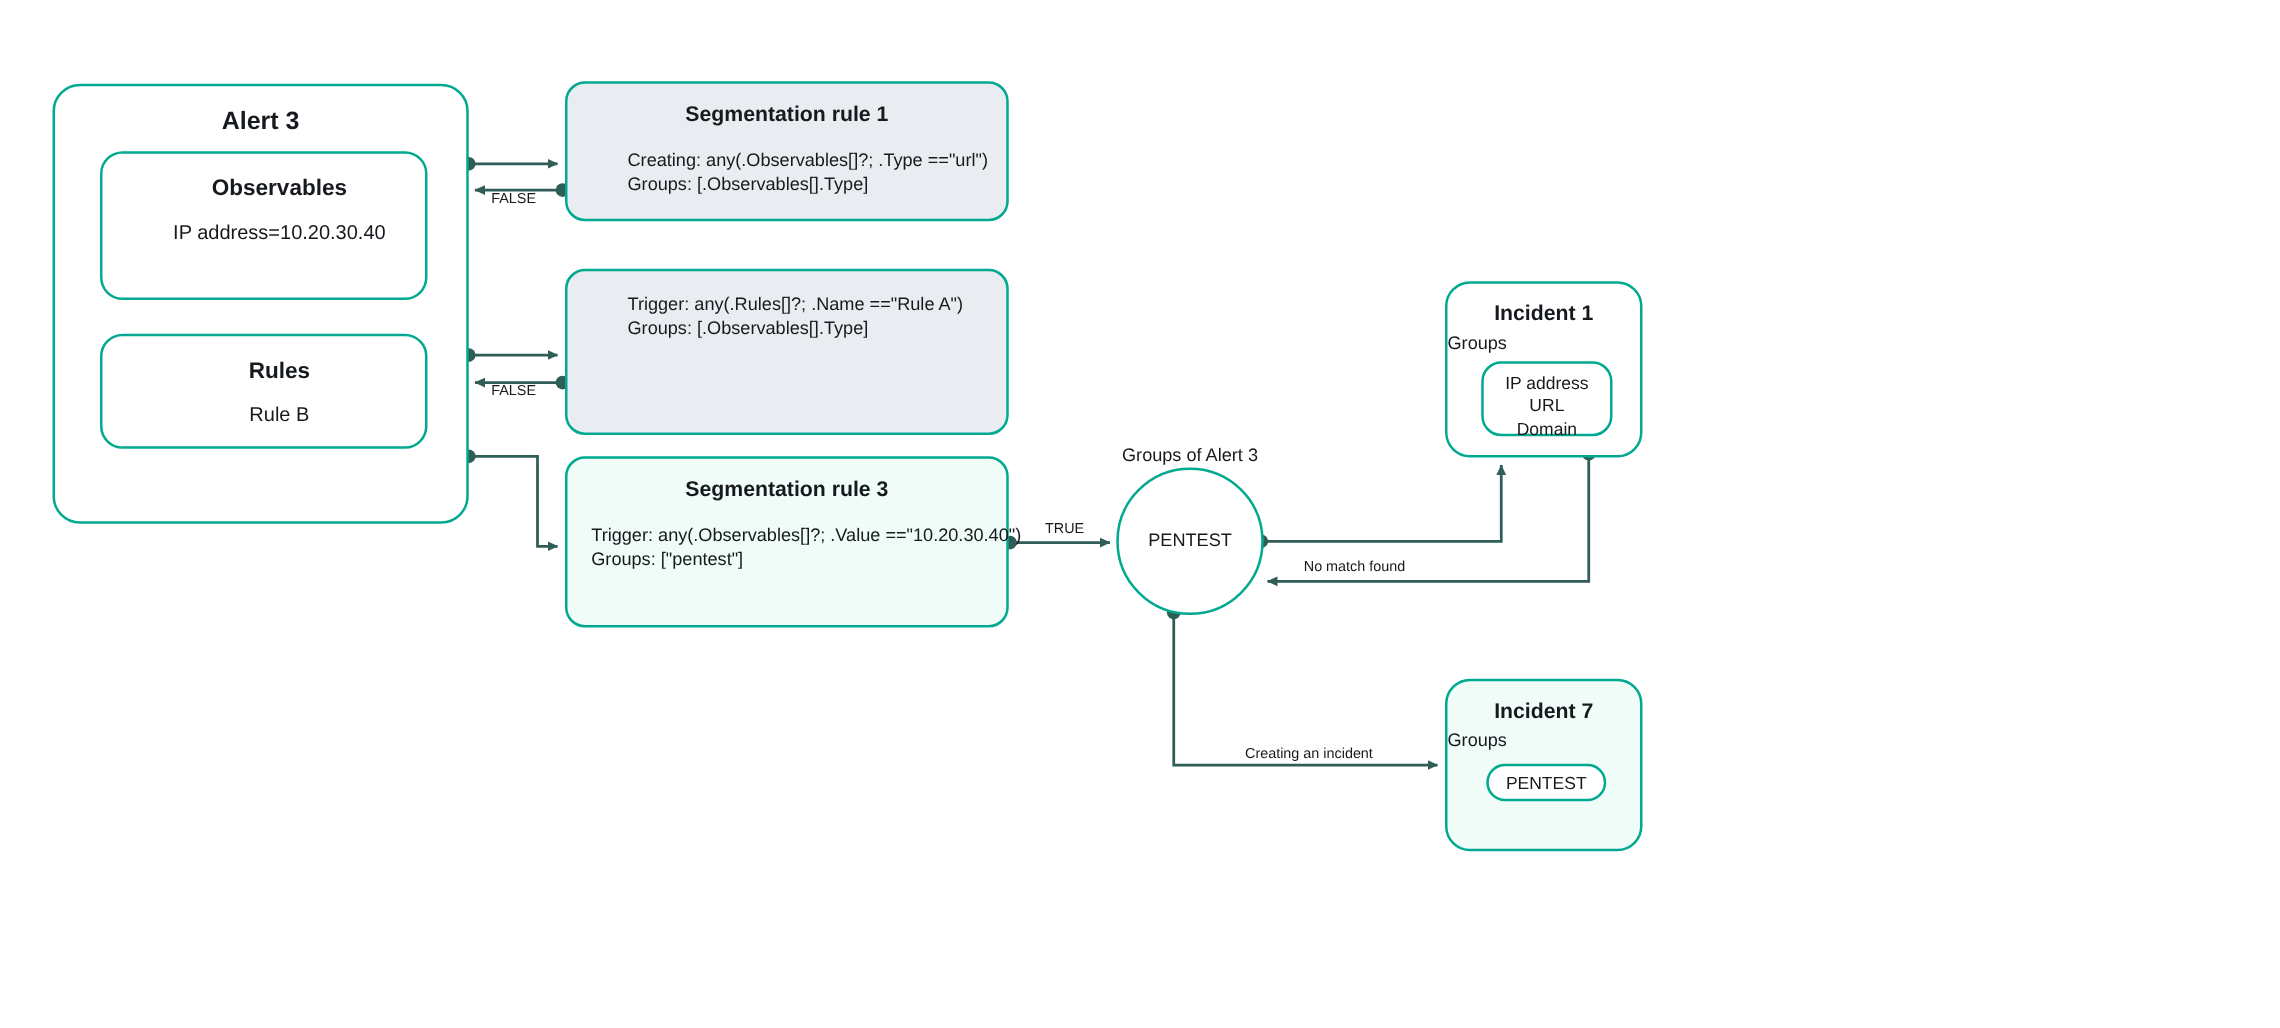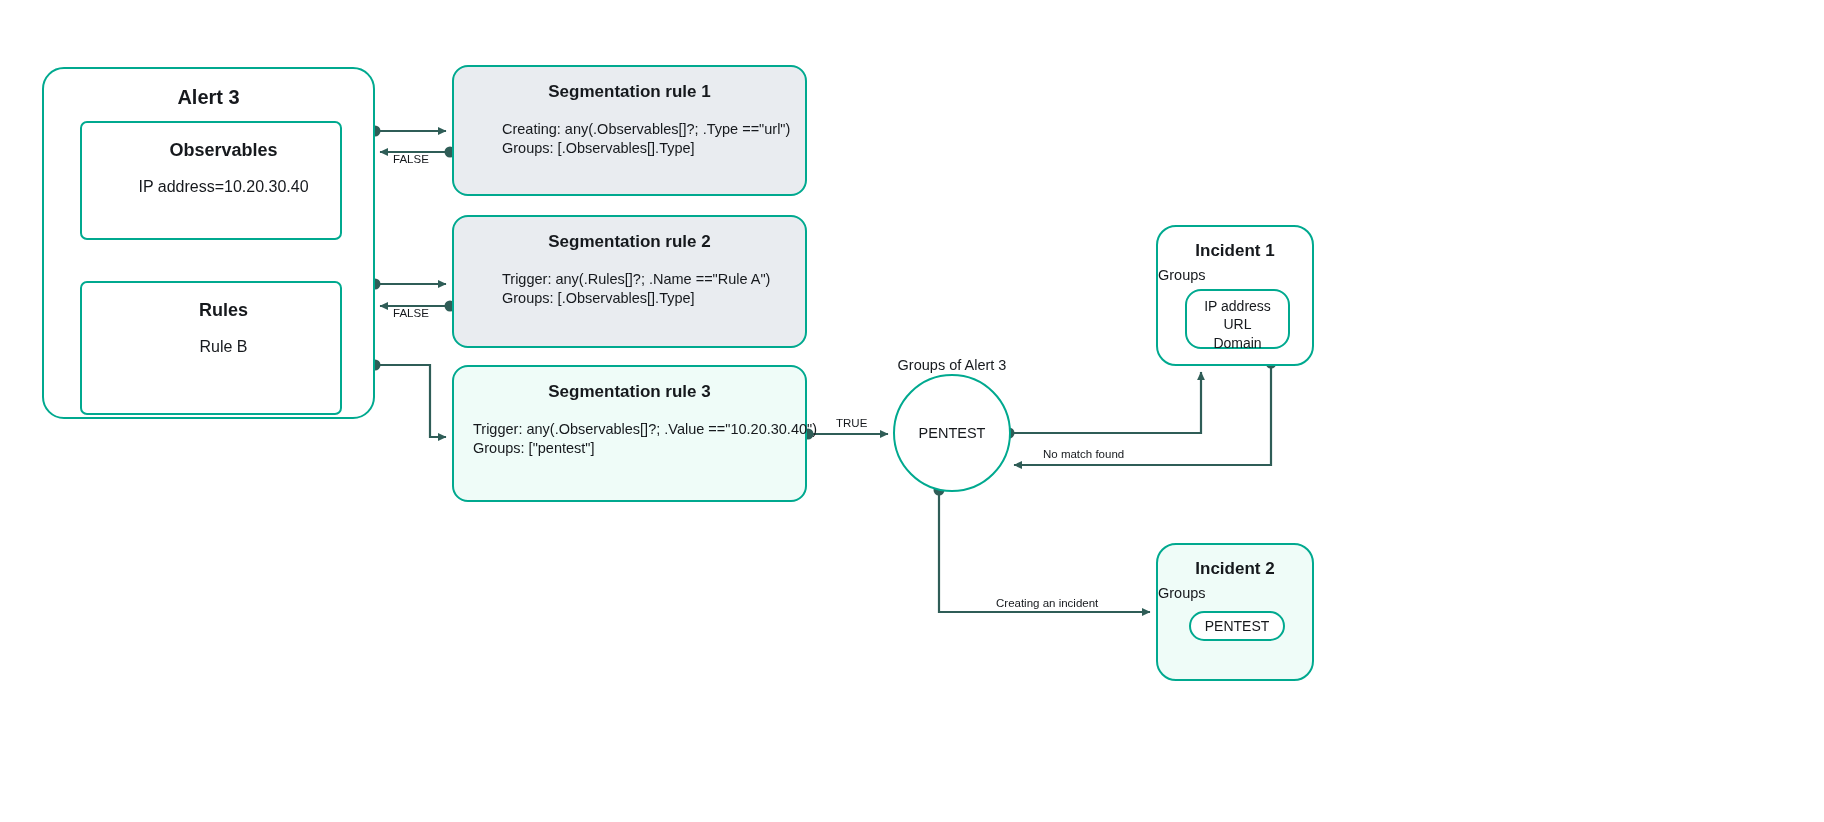--- a/index.html
+++ b/index.html
@@ -52,46 +52,46 @@
     border-radius: 22px;
   }
   #alert3 .node-title {
     font-size: 20px;
     margin-top: 17px;
   }
   .inner-box {
     position: absolute;
     box-sizing: border-box;
     border: 2.5px solid #00a98f;
-    border-radius: 7px;
+    border-radius: 18px;
     background: #ffffff;
     left: 36px;
     width: 262px;
     padding-left: 25px;
   }
   #observables-box { top: 52px; height: 119px; }
-  #rules-box { top: 212px; height: 134px; }
+  #rules-box { top: 198px; height: 92px; }
   .inner-title {
     text-align: center;
     font-weight: bold;
     font-size: 18px;
     margin-top: 17px;
   }
   .inner-value {
     text-align: center;
     font-size: 16px;
     margin-top: 17px;
     white-space: nowrap;
   }
 
   
   .seg {
     border-radius: 16px;
   }
-  #seg1 { left: 452px; top: 65px;  width: 355px; height: 131px; background: #e9ecf0; }
+  #seg1 { left: 452px; top: 65px;  width: 355px; height: 112px; background: #e9ecf0; }
   #seg2 { left: 452px; top: 215px; width: 355px; height: 133px; background: #e9ecf0; }
   #seg3 { left: 452px; top: 365px; width: 355px; height: 137px; background: #effcf8; }
   .seg .node-title {
     font-size: 17px;
     margin-top: 15px;
   }
   .seg-body {
     margin-top: 18px;
     margin-left: 48px;
     font-size: 14.5px;
@@ -239,21 +239,20 @@
 
   <div class="node seg" id="seg1">
     <div class="node-title">Segmentation rule 1</div>
     <div class="seg-body">
       <div>Creating: any(.Observables[]?; .Type =="url")</div>
       <div>Groups: [.Observables[].Type]</div>
     </div>
   </div>
 
   <div class="node seg" id="seg2">
-    <div class="node-title">Segmentation rule 2</div>
     <div class="seg-body">
       <div>Trigger: any(.Rules[]?; .Name =="Rule A")</div>
       <div>Groups: [.Observables[].Type]</div>
     </div>
   </div>
 
   <div class="node seg" id="seg3">
     <div class="node-title">Segmentation rule 3</div>
     <div class="seg-body">
       <div>Trigger: any(.Observables[]?; .Value =="10.20.30.40")</div>
@@ -270,20 +269,20 @@
     <div class="node-title">Incident 1</div>
     <div class="node-sub">Groups</div>
     <div id="incident1-groups">
       <div>IP address</div>
       <div>URL</div>
       <div>Domain</div>
     </div>
   </div>
 
   <div class="node incident" id="incident2">
-    <div class="node-title">Incident 2</div>
+    <div class="node-title">Incident 7</div>
     <div class="node-sub">Groups</div>
     <div id="incident2-pill">
       <span>PENTEST</span>
     </div>
   </div>
 
 </div>
 
 </body></html>

